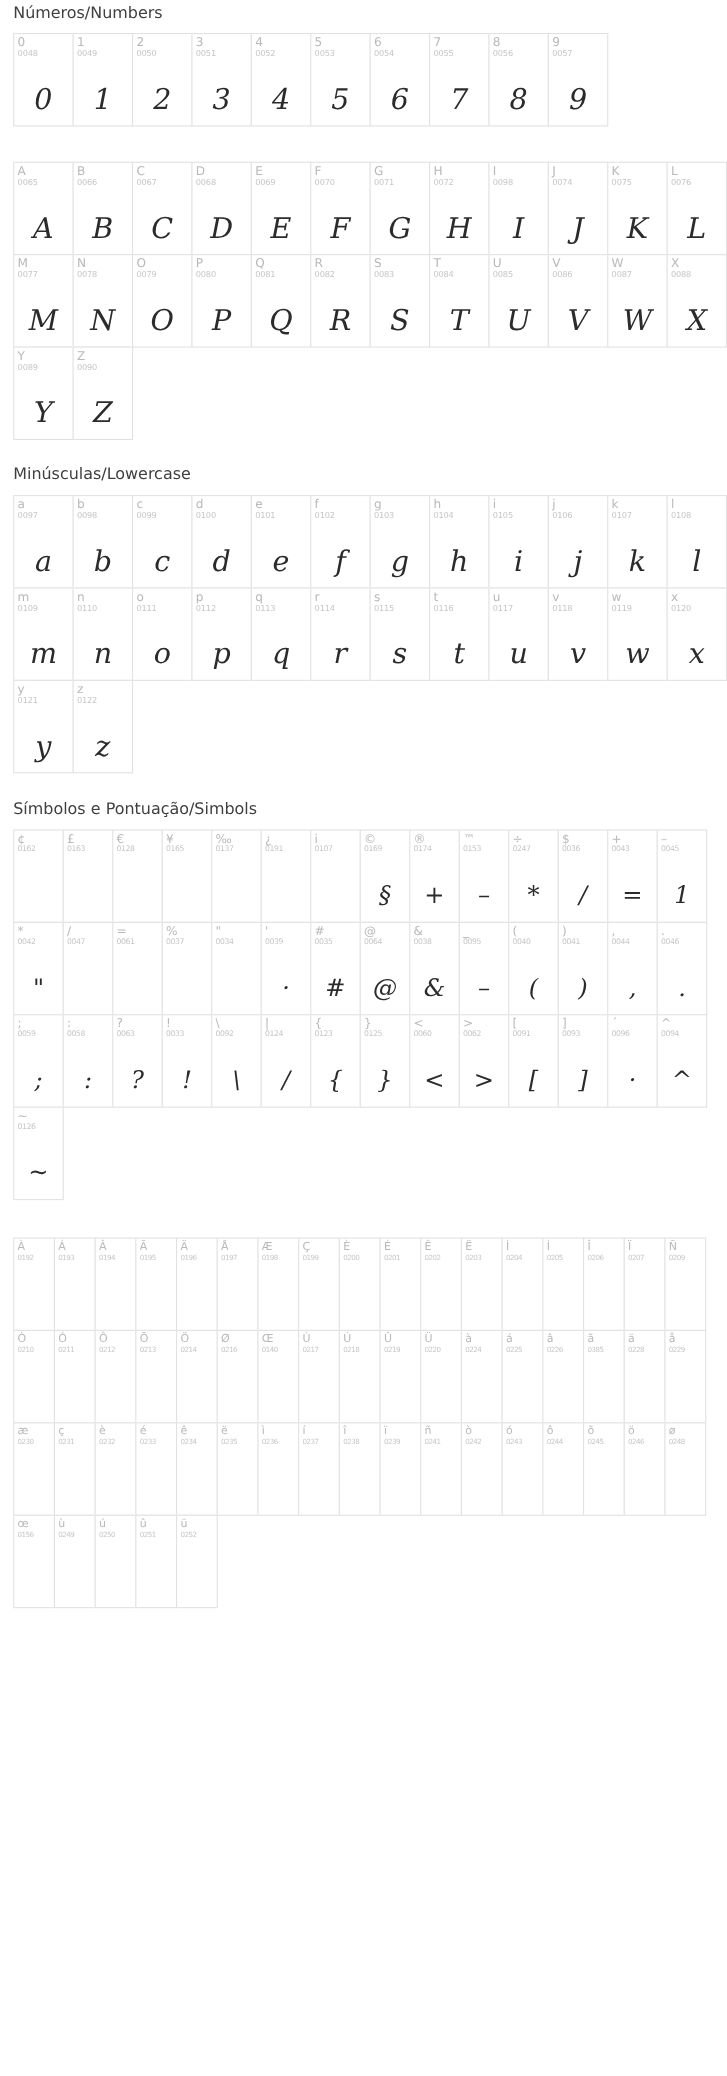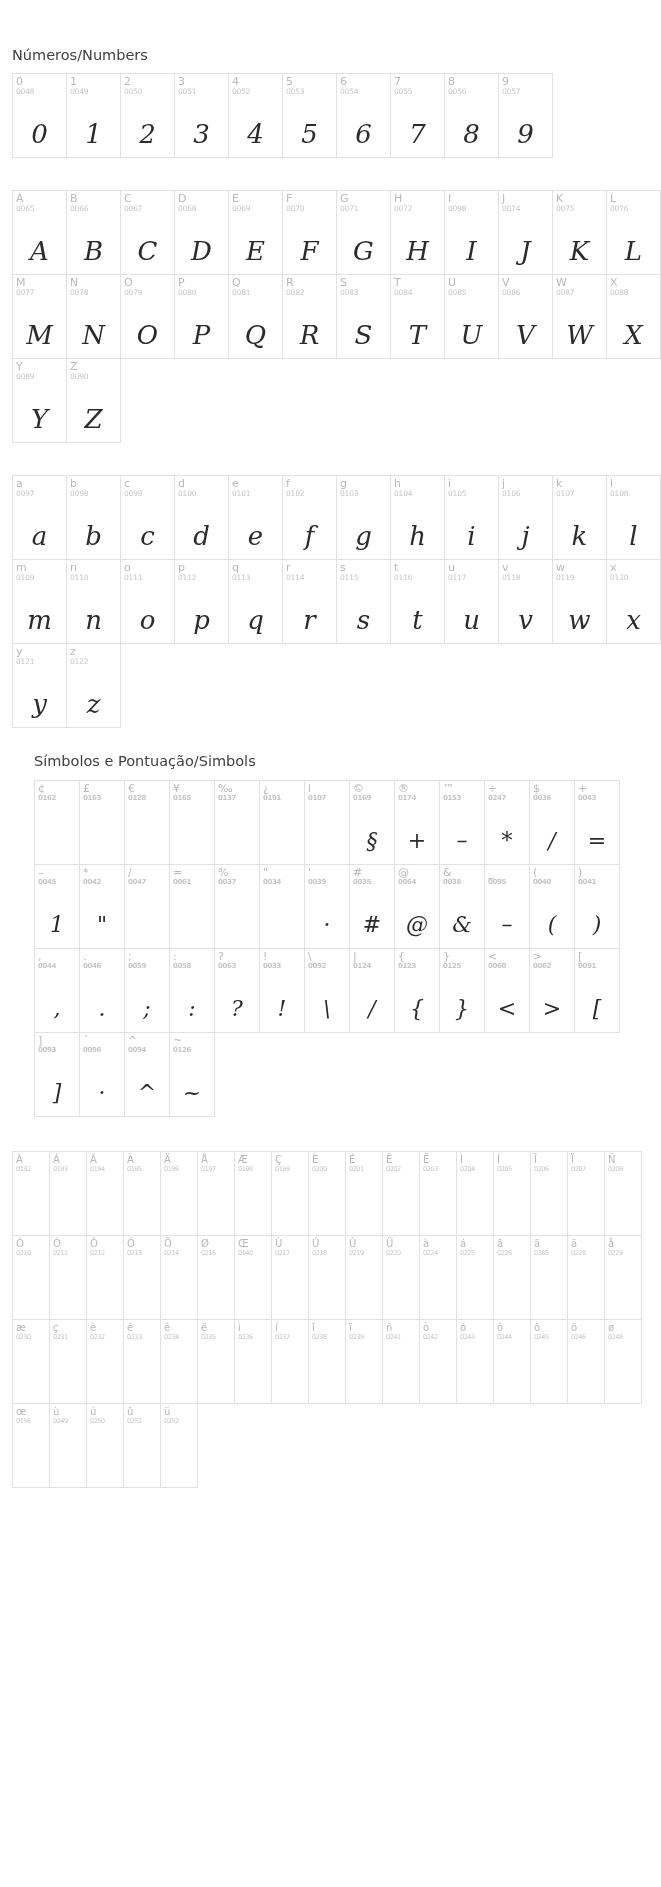--- a/index.html
+++ b/index.html
@@ -68,34 +68,34 @@
     right: 0;
     bottom: 8px;
     text-align: center;
     font-family: "DejaVu Serif", serif;
     font-style: italic;
     font-size: 26px;
     color: #2b2b2b;
     line-height: 30px;
   }
   
-  .sec-numbers { padding-top: 4px; margin-top: 43px; }
+  .sec-numbers { padding-top: 4px; }
   .sec-numbers .grid { margin-top: 9px; }
   .sec-upcase { padding-top: 24px; }
   .sec-upcase .grid { margin-top: 9px; }
   .sec-lowercase { padding-top: 24px; }
   .sec-lowercase .grid { margin-top: 9px; }
-  .sec-symbols { padding-top: 26px; padding-left: 22px; }
+  .sec-symbols { padding-top: 26px; }
   .sec-symbols .grid { margin-top: 9px; }
   .sec-accents { padding-top: 26px; }
   .sec-accents .grid { margin-top: 9px; }
 
   
   .grid.dense .cell { width: 46px; height: 85px; }
-  .grid.dense .cell .code { font-size: 7px; letter-spacing: -0.4px; font-weight: bold; }
+  .grid.dense .cell .code { font-size: 7px; letter-spacing: -0.4px; }
   .grid.dense .cell .glyph { font-size: 22px; }
 
   .grid.accents .cell { width: 38px; height: 85px; }
   .grid.accents .cell .ch-label { font-size: 10px; }
   .grid.accents .cell .code { font-size: 6.5px; letter-spacing: -0.5px; }
   .grid.accents .cell .glyph { font-size: 18px; bottom: 10px; }
 </style>
 </head>
 <body>
 
@@ -358,20 +358,21 @@
           <div class="meta">
             <span class="ch-label">Z</span>
             <span class="code">0090</span>
           </div>
           <div class="glyph">Z</div>
         </div>
       </div>
   </div>
 
   <div class="section sec-lowercase">
+    <div class="section-title">Minúsculas/Lowercase</div>
     <div class="grid">
         <div class="cell">
           <div class="meta">
             <span class="ch-label">a</span>
             <span class="code">0097</span>
           </div>
           <div class="glyph">a</div>
         </div>
         <div class="cell">
           <div class="meta">

